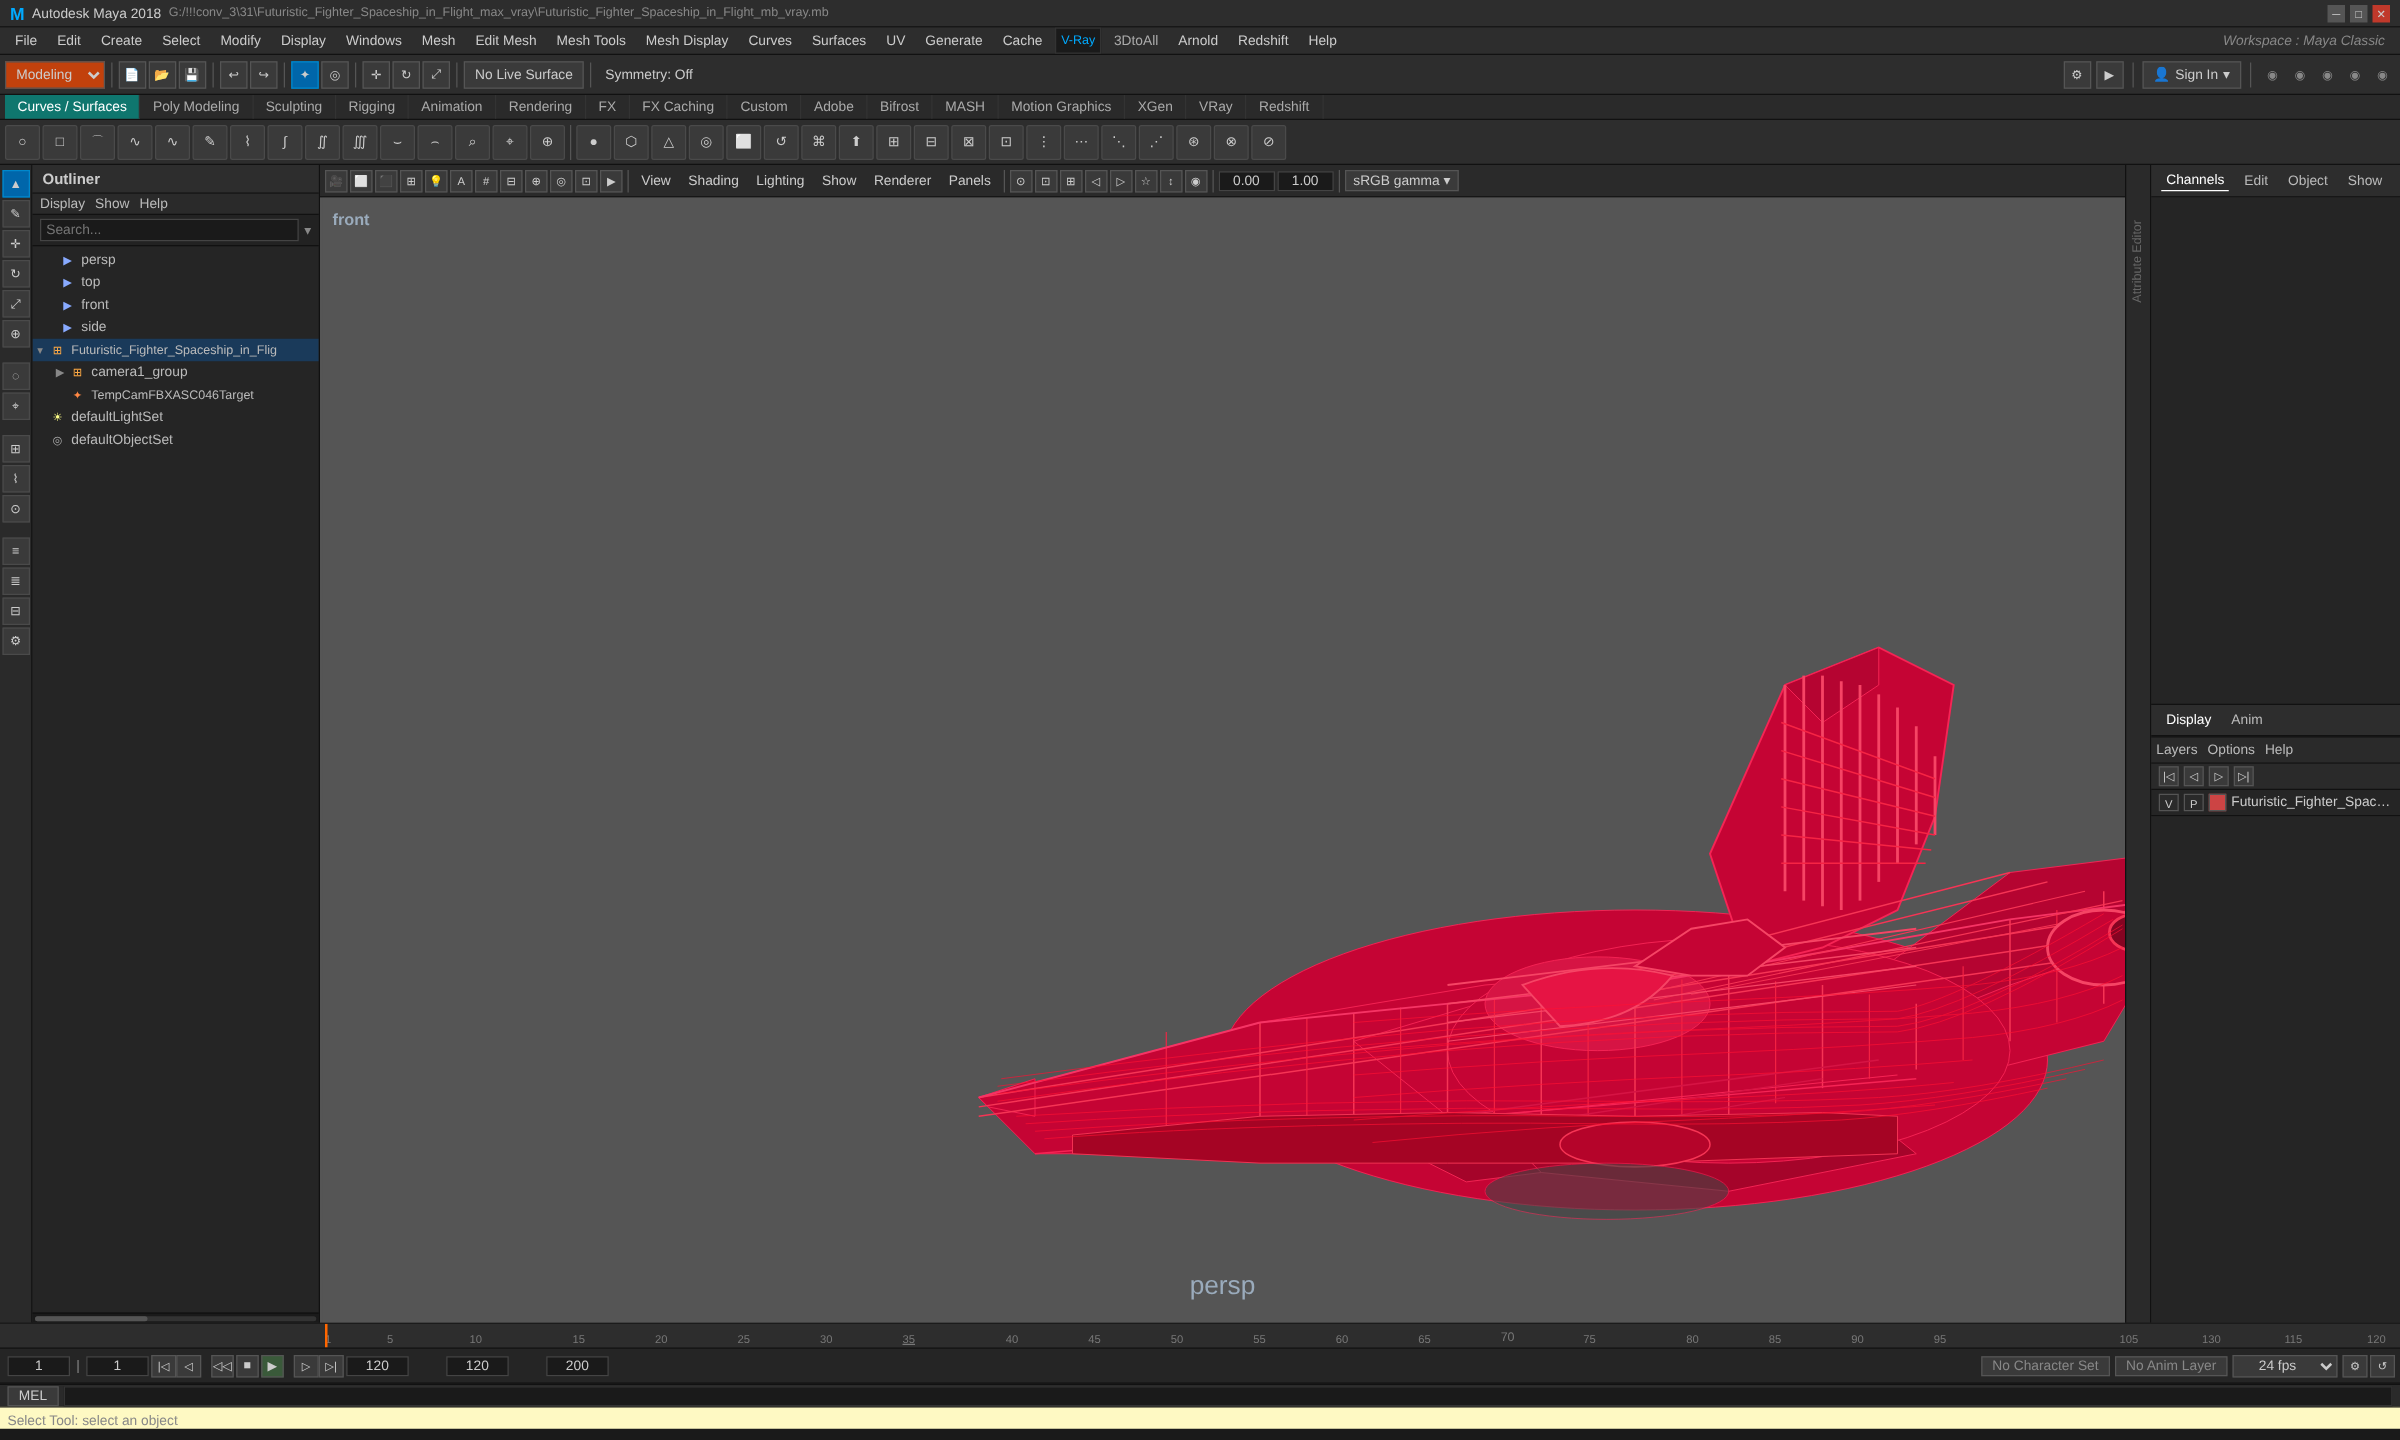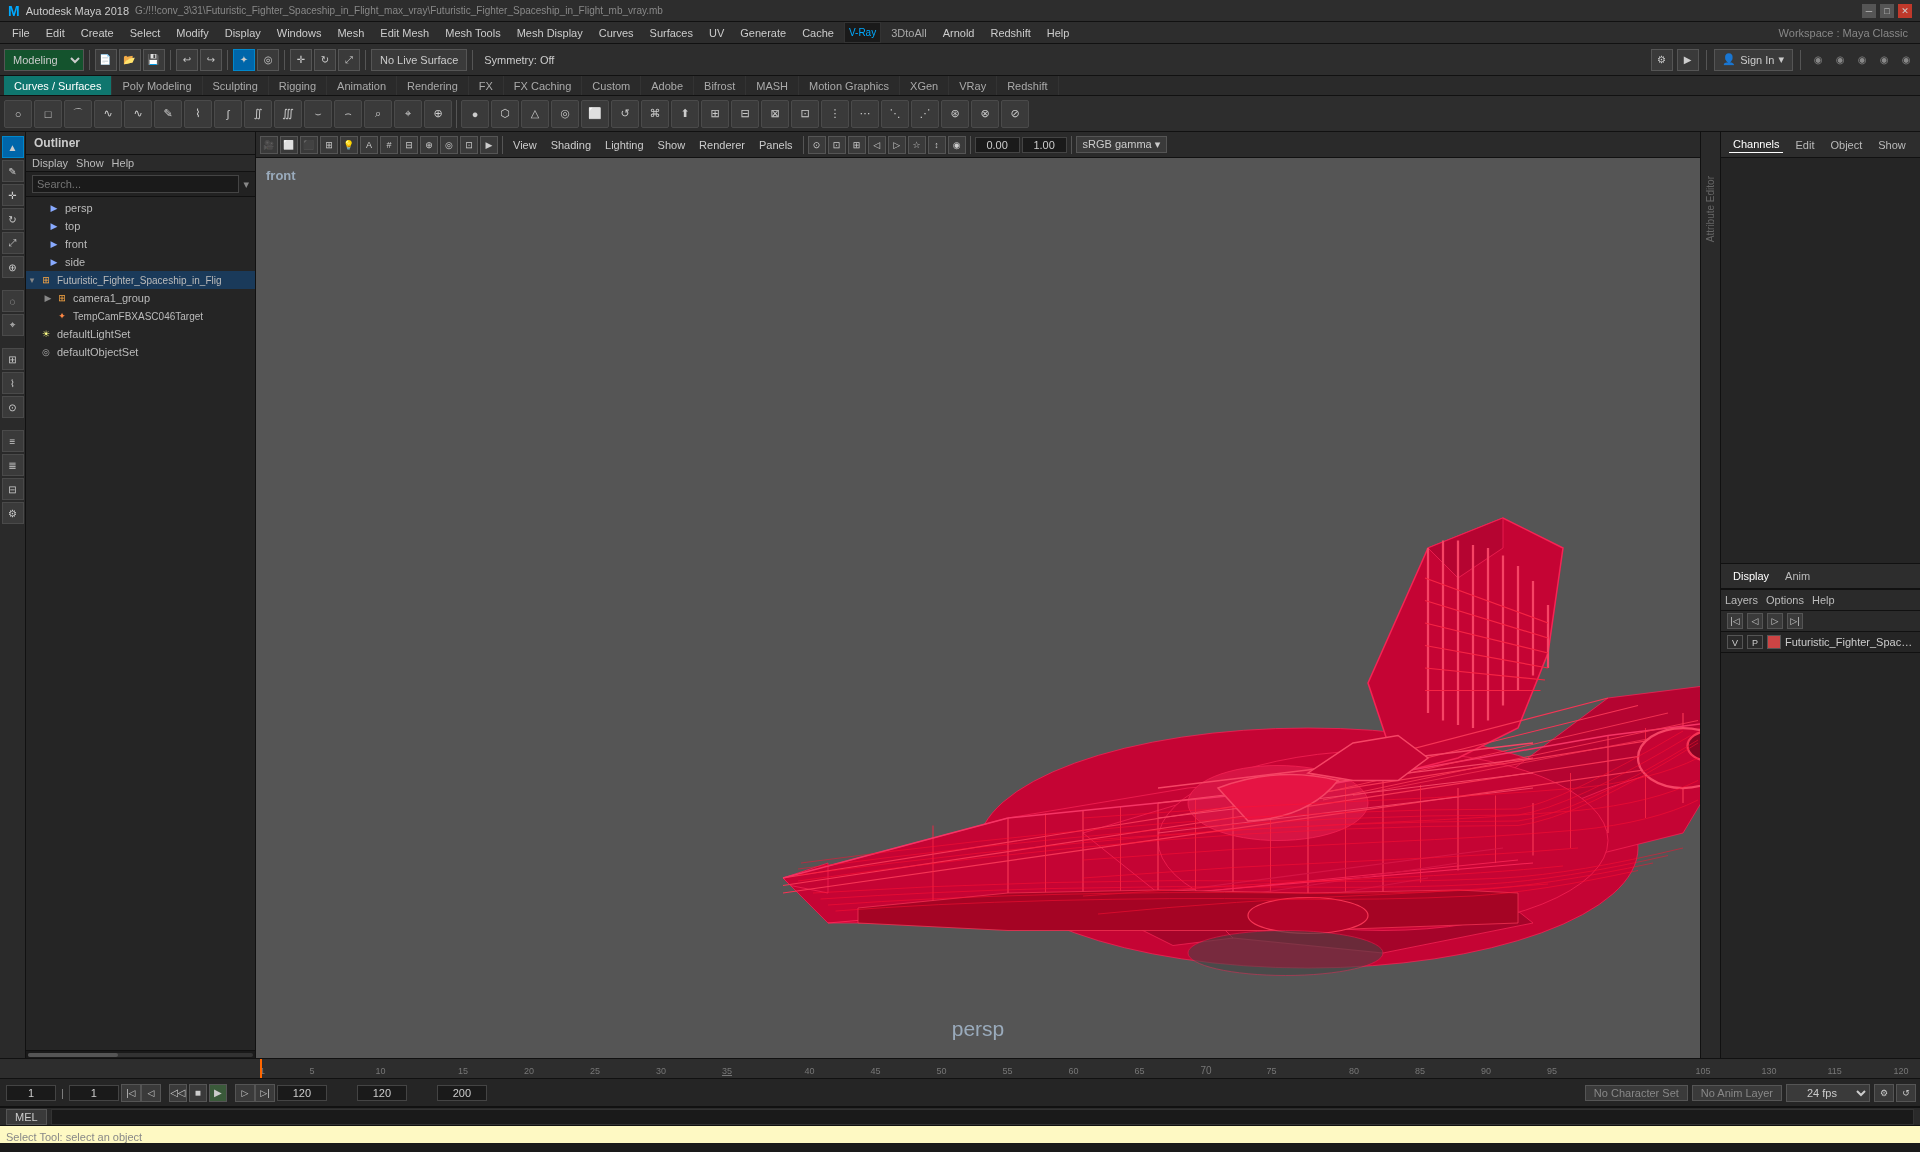--- a/index.html
+++ b/index.html
@@ -89,21 +89,21 @@
       border: 1px solid #555;
       cursor: pointer;
       display: flex;
       align-items: center;
       justify-content: center;
       font-size: 10px;
       color: #ccc;
     }
     .toolbar-dropdown {
       height: 22px;
-      background: #14532d;
+      background: #c2410c;
       border: 1px solid #555;
       color: #ccc;
       font-size: 11px;
       padding: 0 4px;
       cursor: pointer;
       min-width: 80px;
     }
     .no-live-surface {
       background: #3a3a3a;
       border: 1px solid #555;
@@ -640,21 +640,21 @@
   <span class="menu-item">Curves</span>
   <span class="menu-item">Surfaces</span>
   <span class="menu-item">UV</span>
   <span class="menu-item">Generate</span>
   <span class="menu-item">Cache</span>
   <span class="menu-item renderer-tag">V-Ray</span>
   <span class="menu-item" style="color:#aaa;">3DtoAll</span>
   <span class="menu-item">Arnold</span>
   <span class="menu-item">Redshift</span>
   <span class="menu-item">Help</span>
-  <div style="margin-left:auto;display:flex;align-items:flex-start;">
+  <div style="margin-left:auto;display:flex;align-items:flex-start;font-style:italic;">
     <span class="workspace-indicator">Workspace : Maya Classic</span>
   </div>
 </div>
 
 <div id="toolbar">
   <select class="toolbar-dropdown">
     <option>Modeling</option>
   </select>
   <div class="toolbar-separator"></div>
 

